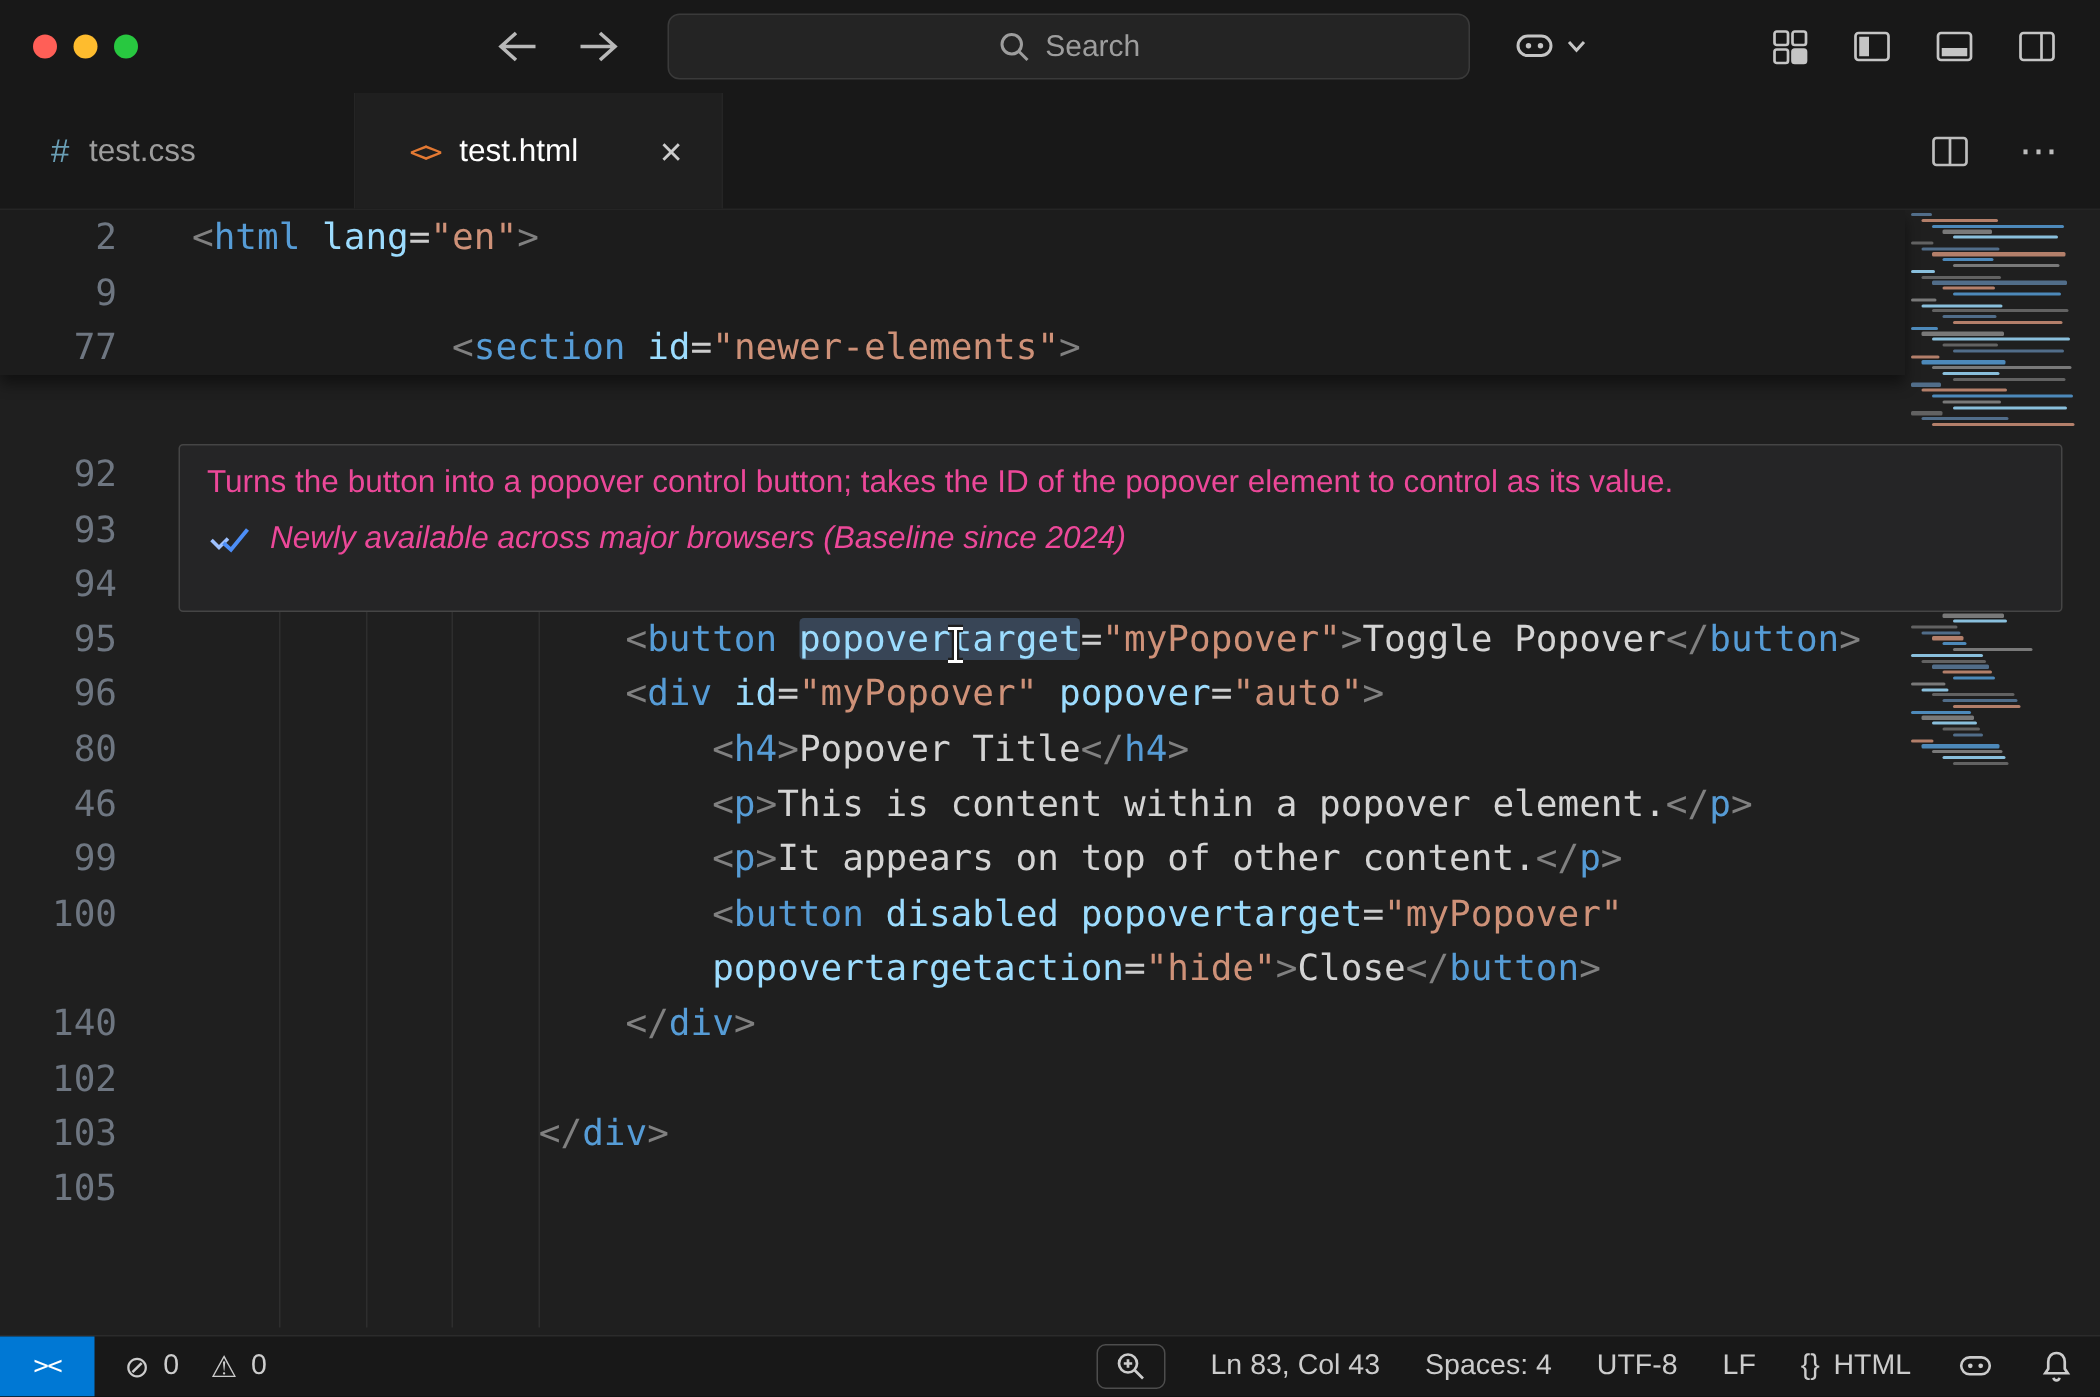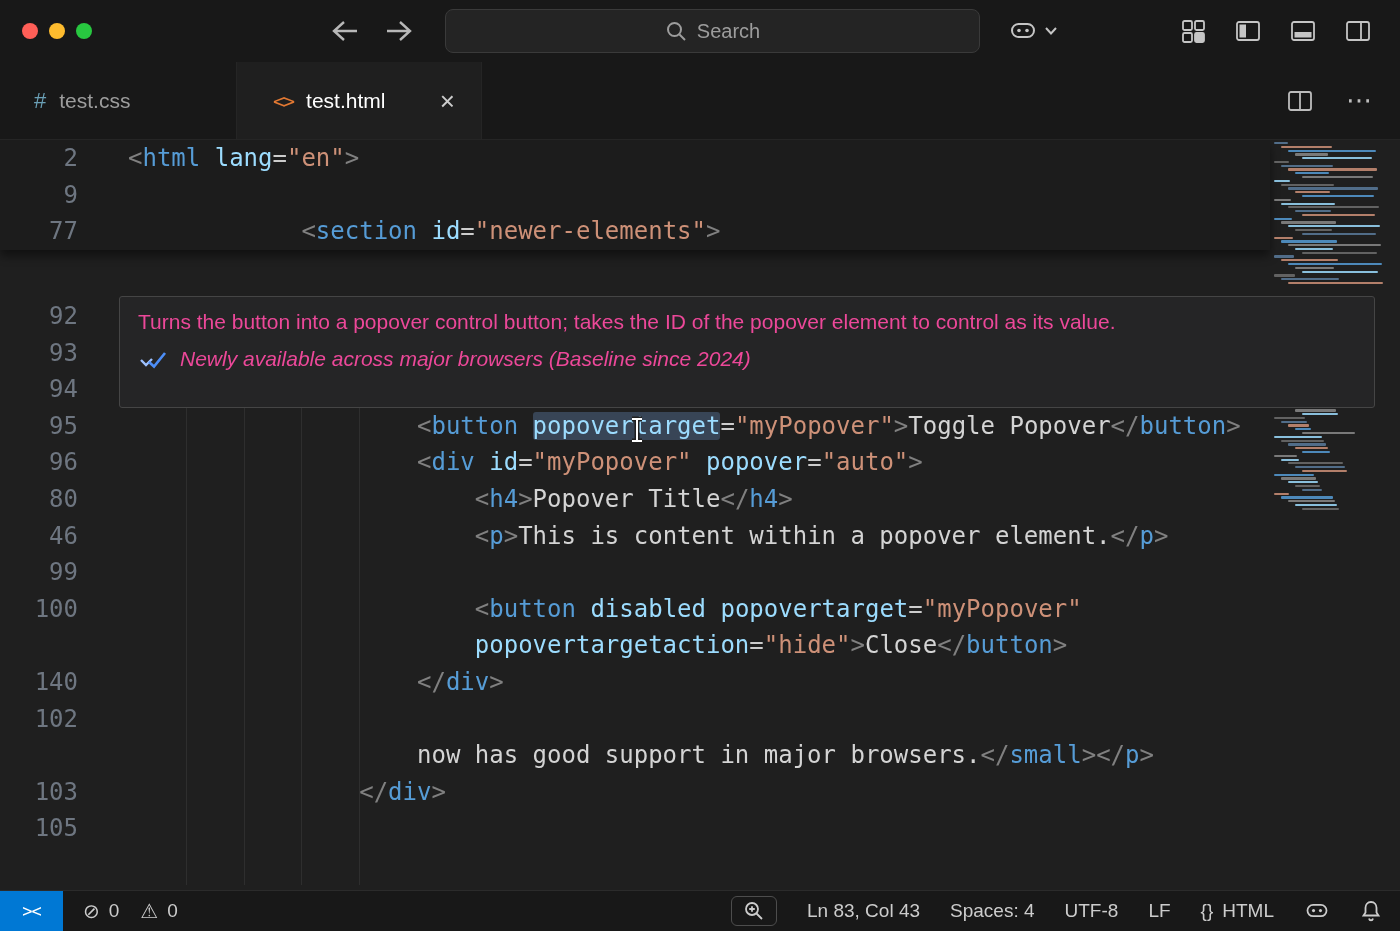--- a/index.html
+++ b/index.html
@@ -161,26 +161,25 @@
     <div class="guide" style="left:359px"></div>
 
     <div class="lines" id="code-lines">
         <div class="row"><div class="ln">92</div><div class="code"></div></div>
         <div class="row"><div class="ln">93</div><div class="code"></div></div>
         <div class="row"><div class="ln">94</div><div class="code"></div></div>
         <div class="row"><div class="ln">95</div><div class="code"><span class="tok-tx">                    </span><span class="tok-pu">&lt;</span><span class="tok-tg">button</span><span class="tok-tx"> </span><span class="tok-at hl">popovertarget</span><span class="tok-eq">=</span><span class="tok-st">"myPopover"</span><span class="tok-pu">&gt;</span><span class="tok-tx">Toggle Popover</span><span class="tok-pu">&lt;/</span><span class="tok-tg">button</span><span class="tok-pu">&gt;</span></div></div>
         <div class="row"><div class="ln">96</div><div class="code"><span class="tok-tx">                    </span><span class="tok-pu">&lt;</span><span class="tok-tg">div</span><span class="tok-tx"> </span><span class="tok-at">id</span><span class="tok-eq">=</span><span class="tok-st">"myPopover"</span><span class="tok-tx"> </span><span class="tok-at">popover</span><span class="tok-eq">=</span><span class="tok-st">"auto"</span><span class="tok-pu">&gt;</span></div></div>
         <div class="row"><div class="ln">80</div><div class="code"><span class="tok-tx">                        </span><span class="tok-pu">&lt;</span><span class="tok-tg">h4</span><span class="tok-pu">&gt;</span><span class="tok-tx">Popover Title</span><span class="tok-pu">&lt;/</span><span class="tok-tg">h4</span><span class="tok-pu">&gt;</span></div></div>
         <div class="row"><div class="ln">46</div><div class="code"><span class="tok-tx">                        </span><span class="tok-pu">&lt;</span><span class="tok-tg">p</span><span class="tok-pu">&gt;</span><span class="tok-tx">This is content within a popover element.</span><span class="tok-pu">&lt;/</span><span class="tok-tg">p</span><span class="tok-pu">&gt;</span></div></div>
-        <div class="row"><div class="ln">99</div></div>
+        <div class="row"><div class="ln">99</div><div class="code"><span class="tok-tx">                        </span><span class="tok-pu">&lt;</span><span class="tok-tg">p</span><span class="tok-pu">&gt;</span><span class="tok-tx">It appears on top of other content.</span><span class="tok-pu">&lt;/</span><span class="tok-tg">p</span><span class="tok-pu">&gt;</span></div></div>
         <div class="row"><div class="ln">100</div><div class="code"><span class="tok-tx">                        </span><span class="tok-pu">&lt;</span><span class="tok-tg">button</span><span class="tok-tx"> </span><span class="tok-at">disabled</span><span class="tok-tx"> </span><span class="tok-at">popovertarget</span><span class="tok-eq">=</span><span class="tok-st">"myPopover"</span></div></div>
         <div class="row"><div class="ln"></div><div class="code"><span class="tok-tx">                        </span><span class="tok-at">popovertargetaction</span><span class="tok-eq">=</span><span class="tok-st">"hide"</span><span class="tok-pu">&gt;</span><span class="tok-tx">Close</span><span class="tok-pu">&lt;/</span><span class="tok-tg">button</span><span class="tok-pu">&gt;</span></div></div>
         <div class="row"><div class="ln">140</div><div class="code"><span class="tok-tx">                    </span><span class="tok-pu">&lt;/</span><span class="tok-tg">div</span><span class="tok-pu">&gt;</span></div></div>
         <div class="row"><div class="ln">102</div></div>
-        <div class="row"><div class="ln"></div><div class="code"><span class="tok-tx">                    </span><span class="tok-tx">now has good support in major browsers.</span><span class="tok-pu">&lt;/</span><span class="tok-tg">small</span><span class="tok-pu">&gt;</span><span class="tok-pu">&lt;/</span><span class="tok-tg">p</span><span class="tok-pu">&gt;</span></div></div>
         <div class="row"><div class="ln">103</div><div class="code"><span class="tok-tx">                </span><span class="tok-pu">&lt;/</span><span class="tok-tg">div</span><span class="tok-pu">&gt;</span></div></div>
         <div class="row"><div class="ln">105</div><div class="code"></div></div>
       </div>
     <div class="sticky" id="sticky-lines">
         <div class="row"><div class="ln">2</div><div class="code"><span class="tok-pu">&lt;</span><span class="tok-tg">html</span><span class="tok-tx"> </span><span class="tok-at">lang</span><span class="tok-eq">=</span><span class="tok-st">"en"</span><span class="tok-pu">&gt;</span></div></div>
         <div class="row"><div class="ln">9</div></div>
         <div class="row"><div class="ln">77</div><div class="code"><span class="tok-tx">            </span><span class="tok-pu">&lt;</span><span class="tok-tg">section</span><span class="tok-tx"> </span><span class="tok-at">id</span><span class="tok-eq">=</span><span class="tok-st">"newer-elements"</span><span class="tok-pu">&gt;</span></div></div>
       </div>
 
     <div class="tooltip">

